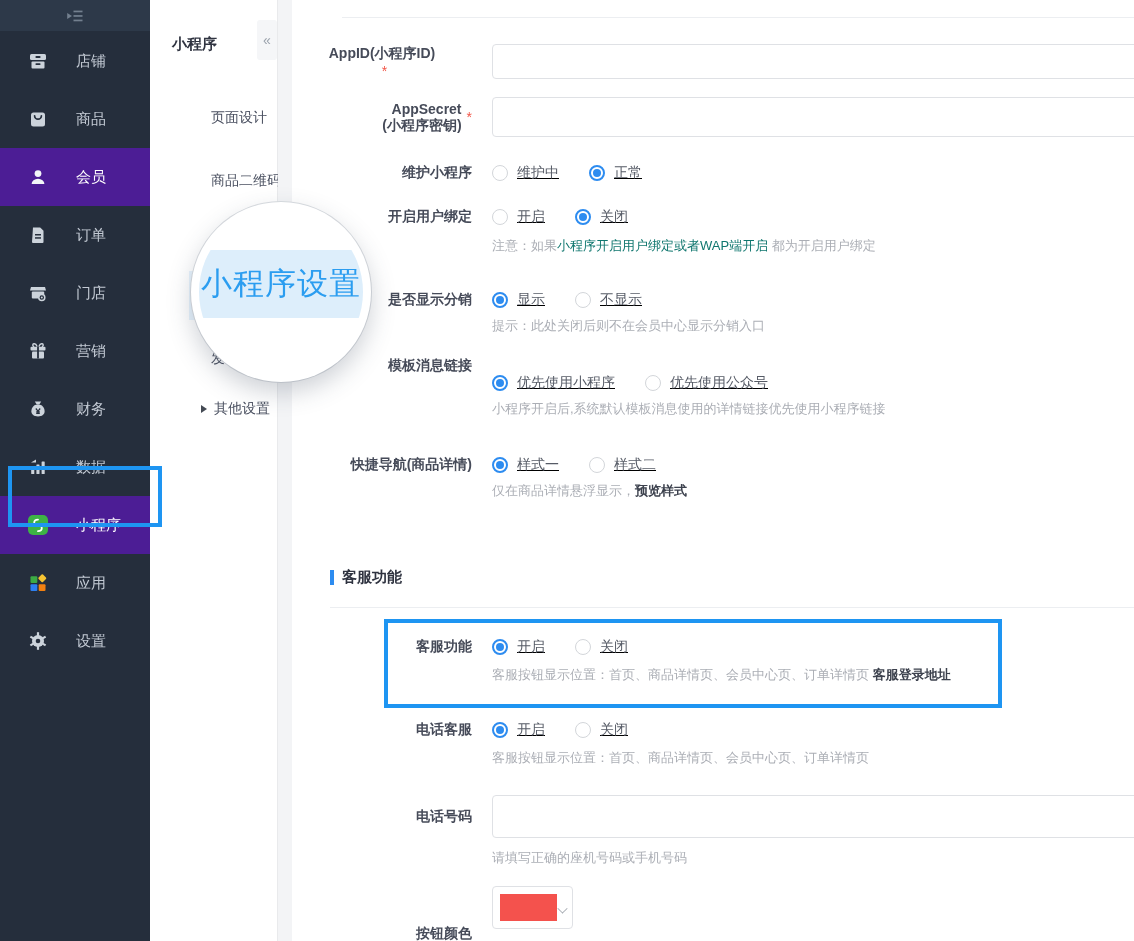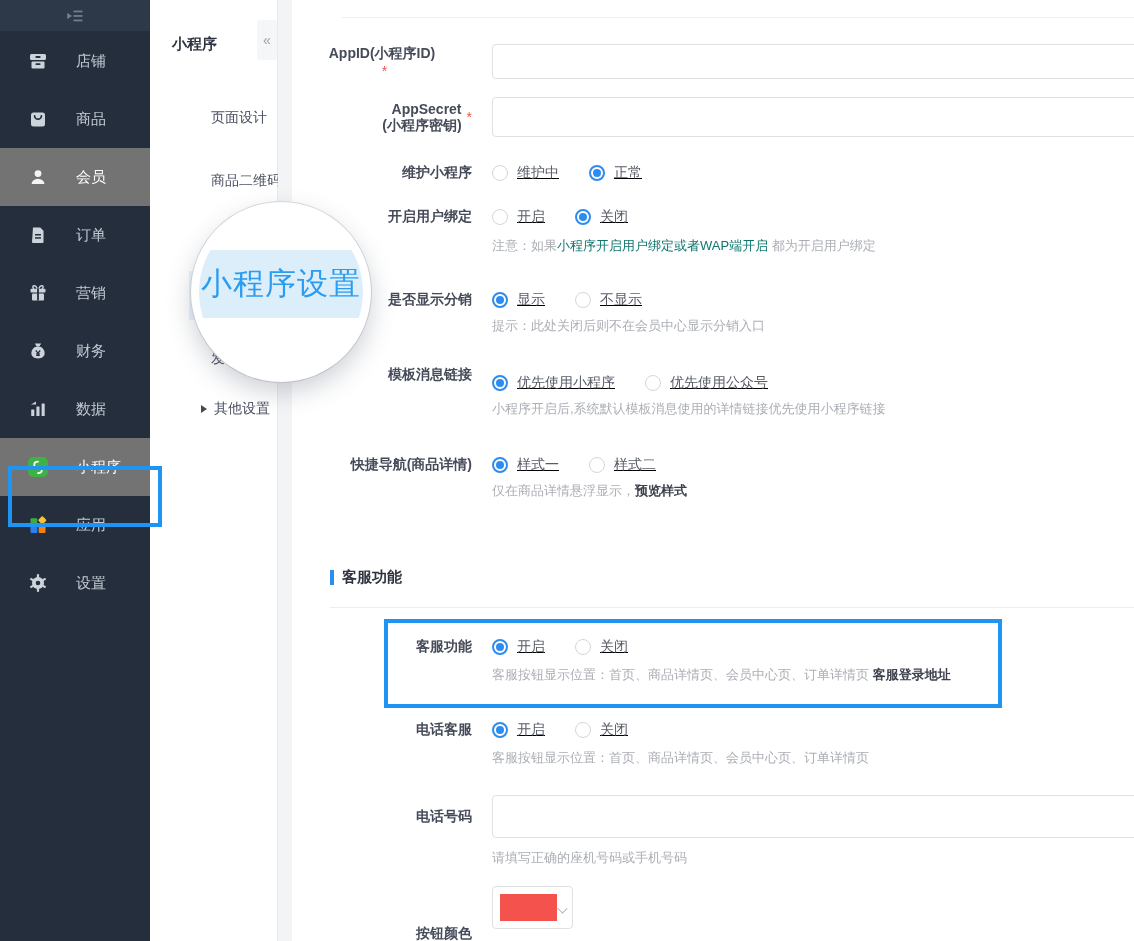--- a/index.html
+++ b/index.html
@@ -4,21 +4,21 @@
 <style>
   html,body{margin:0;padding:0;}
   body{font-family:"Liberation Sans","DejaVu Sans",sans-serif;}
   #app{position:relative;width:1134px;height:941px;overflow:hidden;background:#fff;}
 
   
   .sidebar{position:absolute;left:0;top:0;width:150px;height:941px;background:#252e3c;}
   .sidebar-top{position:absolute;left:0;top:0;width:150px;height:31px;background:#2d3949;display:flex;align-items:center;justify-content:center;}
   .nav-list{position:absolute;left:0;top:32px;width:150px;}
   .nav-item{position:relative;height:58px;display:flex;align-items:center;color:#c3cad4;font-size:15px;text-align:right;}
-  .nav-item.active{background:#737373;color:#ffffff;}
+  .nav-item.active{background:#4c1d95;color:#ffffff;}
   .nav-icon{position:absolute;left:28px;width:20px;height:20px;display:flex;align-items:center;justify-content:center;}
   .nav-label{position:absolute;left:76px;white-space:nowrap;}
   .annotate-box-side{position:absolute;left:8px;top:466px;width:146px;height:53px;border:4px solid #1e95f2;z-index:30;pointer-events:none;}
 
   
   .submenu{position:absolute;left:150px;top:0;width:127px;height:941px;background:#ffffff;border-right:1px solid #e9eaec;}
   .submenu-title{position:absolute;left:22px;top:35px;font-size:15px;color:#303441;font-weight:700;}
   .collapse-tab{position:absolute;left:107px;top:20px;width:20px;height:40px;background:#f5f6f8;border-radius:3px;display:flex;align-items:center;justify-content:center;color:#9aa2ac;font-size:14px;cursor:pointer;}
   .submenu-item{position:absolute;left:0;width:127px;height:49px;display:flex;align-items:center;font-size:14px;color:#4a5060;cursor:pointer;margin-left:39px;}
   .submenu-item span.txt{margin-left:22px;white-space:nowrap;}
@@ -115,20 +115,32 @@
         <span class="nav-icon">
           <svg width="20" height="20" viewBox="0 0 20 20" fill="#ccd3db">
             <path d="M5 2.5 h7.2 l3.3 3.3 v11.2 a1 1 0 0 1 -1 1 h-9.5 a1 1 0 0 1 -1 -1 z"></path>
             <rect x="7" y="9" width="6" height="1.5" fill="#252e3c"></rect>
             <rect x="7" y="12.2" width="6" height="1.5" fill="#252e3c"></rect>
           </svg>
         </span>
         <span class="nav-label">订单</span>
       </div>
 
+      <div class="nav-item">
+        <span class="nav-icon">
+          <svg width="20" height="20" viewBox="0 0 20 20" fill="#ccd3db">
+            <path d="M3 4 h14 l1 3.5 h-16 z"></path>
+            <rect x="3.8" y="8.6" width="12.4" height="6.8" rx="1"></rect>
+            <circle cx="13.8" cy="14.6" r="3" fill="#252e3c"></circle>
+            <circle cx="13.8" cy="14.6" r="3" fill="none" stroke="#ccd3db" stroke-width="1.5"></circle>
+            <circle cx="13.8" cy="14.6" r="1" fill="#ccd3db"></circle>
+          </svg>
+        </span>
+        <span class="nav-label">门店</span>
+      </div>
 
       <div class="nav-item">
         <span class="nav-icon">
           <svg width="20" height="20" viewBox="0 0 20 20" fill="#ccd3db">
             <path d="M6.2 5.8 c-1.6-.3-2-2.6-.4-3 1.3-.3 2.7 1 3.3 2.6 M13.8 5.8 c1.6-.3 2-2.6 .4-3-1.3-.3-2.7 1-3.3 2.6" stroke="#ccd3db" stroke-width="1.4" fill="none"></path>
             <rect x="2.5" y="5.8" width="15" height="3.6" rx="1"></rect>
             <rect x="4" y="10.6" width="12" height="6.9" rx="1"></rect>
             <rect x="9.1" y="5.8" width="1.8" height="11.7" fill="#252e3c"></rect>
           </svg>
         </span>
@@ -283,21 +295,21 @@
         <span class="radio checked"></span>
         <span class="olabel">显示</span>
       </span>
       <span class="opt">
         <span class="radio"></span>
         <span class="olabel">不显示</span>
       </span>
     </div>
     <div class="hint" style="top:317px;">提示：此处关闭后则不在会员中心显示分销入口</div>
 
-    <div class="f-label" style="top:365px;height:20px;">
+    <div class="f-label" style="top:356px;height:20px;">
         <span>模板消息链接</span>
       </div>
     <div class="radio-row" style="top:373px;">
       <span class="opt">
         <span class="radio checked"></span>
         <span class="olabel">优先使用小程序</span>
       </span>
       <span class="opt">
         <span class="radio"></span>
         <span class="olabel">优先使用公众号</span>

